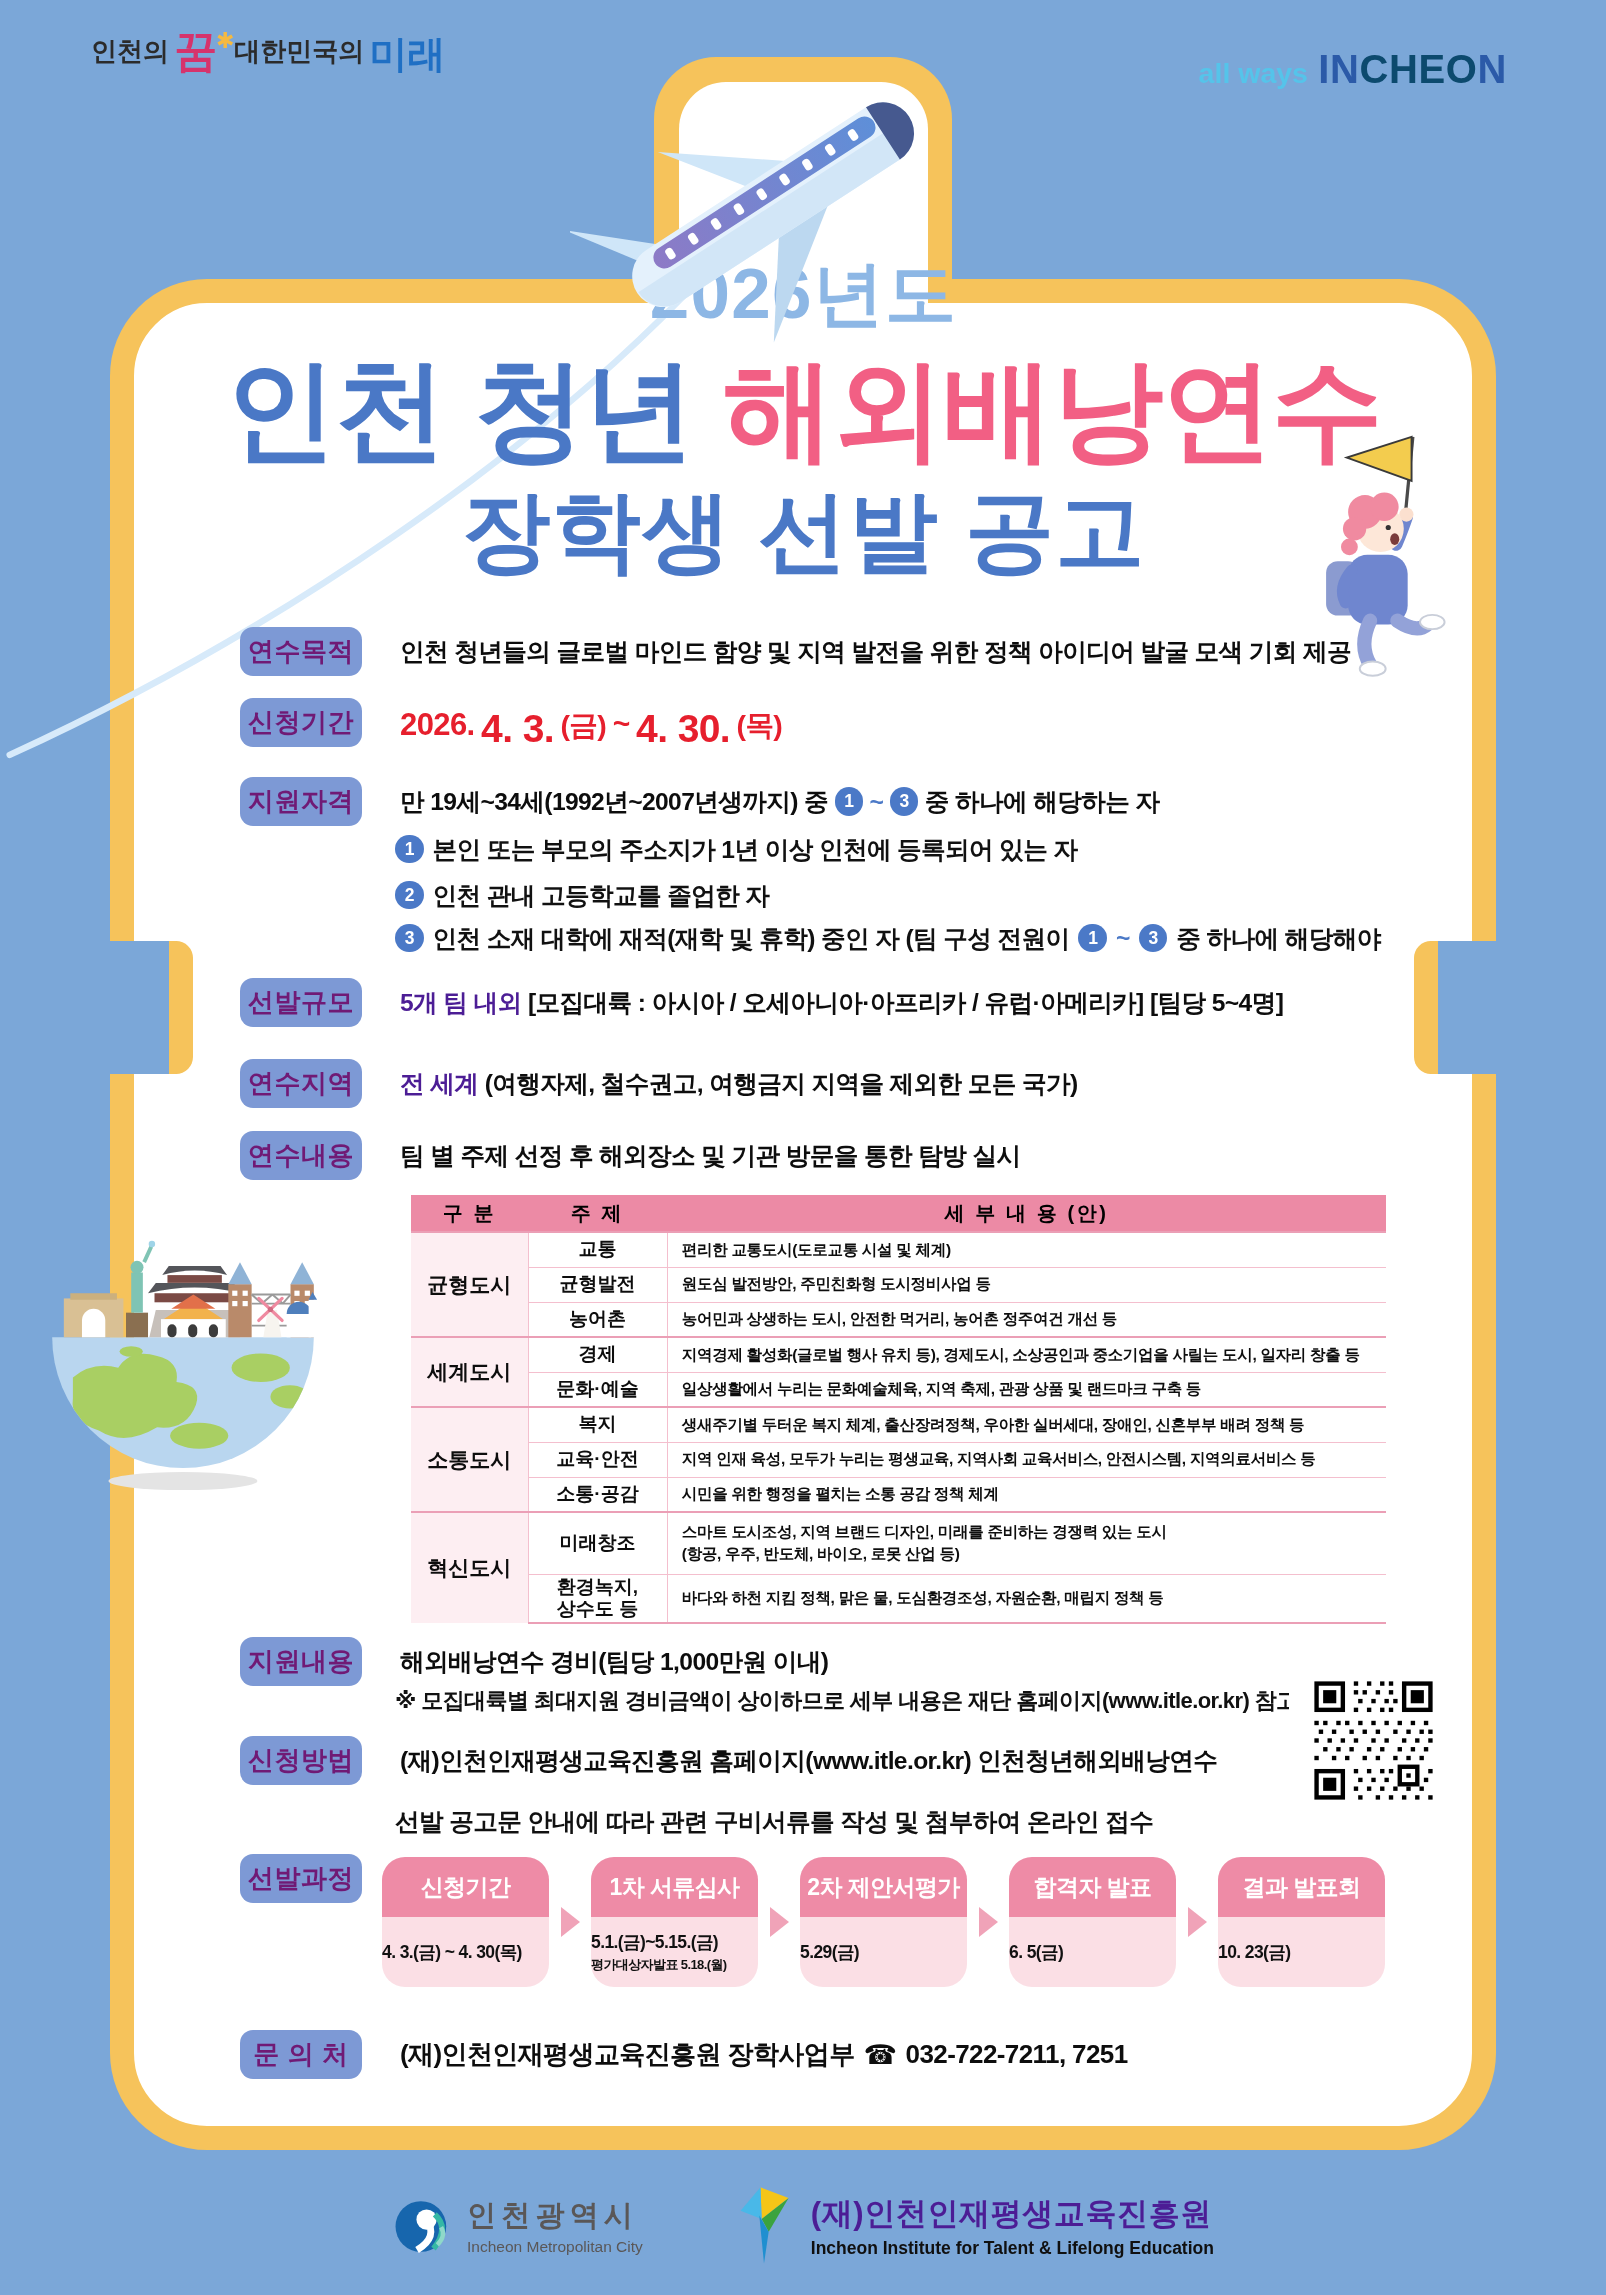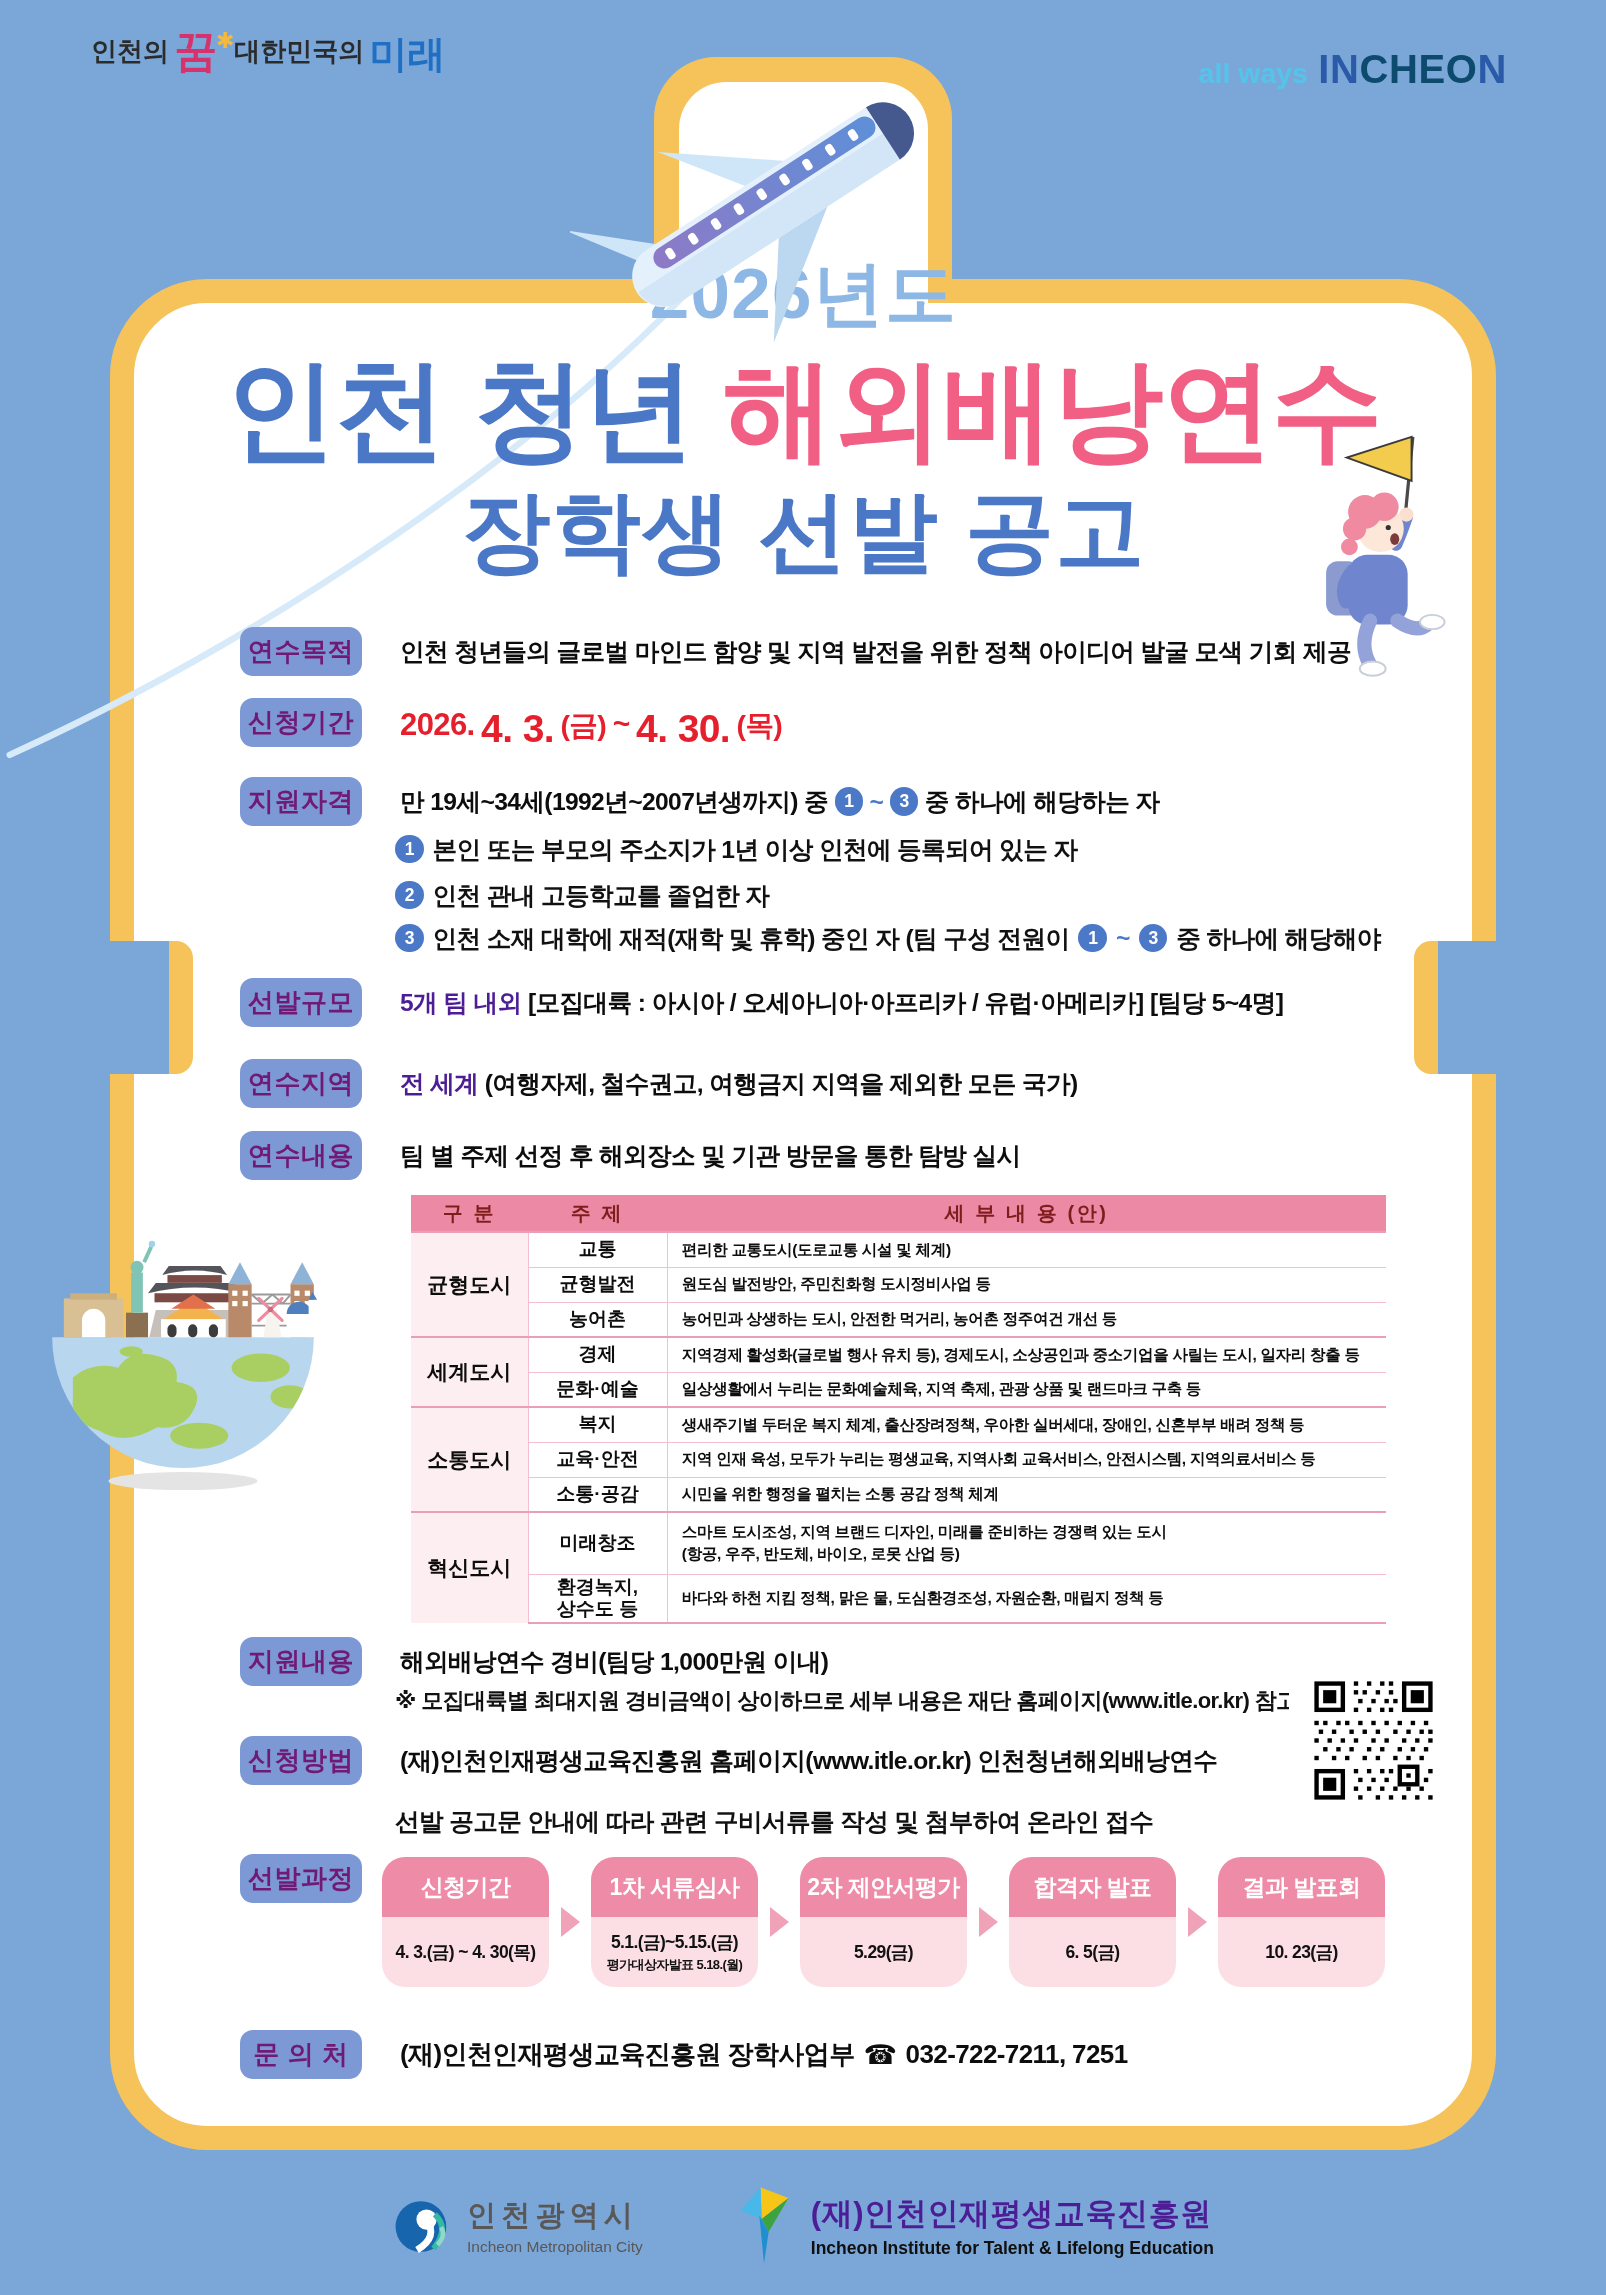--- a/index.html
+++ b/index.html
@@ -47,39 +47,39 @@
   .badge{width:28.5px;height:28.5px;border-radius:50%;background:#4b79c7;color:#fff;font-size:17.5px;font-weight:800;
          display:inline-flex;align-items:center;justify-content:center;flex:none;}
   .tilde-blue{color:#4b79c7;font-size:24.6px;font-weight:800;}
   .item-row{position:absolute;left:395px;height:32px;display:flex;align-items:center;gap:9px;z-index:7;
             font-size:24.6px;font-weight:700;white-space:nowrap;width:991px;overflow:hidden;letter-spacing:-0.6px;}
   .hl{color:#4c1d95;font-weight:800;}
   .subline{position:absolute;left:395px;font-size:22px;font-weight:700;white-space:nowrap;width:894px;overflow:hidden;z-index:7;letter-spacing:-0.6px;}
 
   
   .prog-table{position:absolute;left:411px;top:1195px;width:975px;border-collapse:collapse;table-layout:fixed;z-index:7;background:#fff;}
-  .prog-table th{background:#ec8aa5;color:#7f1d1d;font-size:20px;font-weight:800;height:34px;letter-spacing:2.6px;}
+  .prog-table th{background:#ec8aa5;color:#000000;font-size:20px;font-weight:800;height:34px;letter-spacing:2.6px;}
   .prog-table td{border-top:1.3px solid #f4bfce;}
   .prog-table tr.g-start td{border-top:2.6px solid #eb9fb6;}
   .prog-table tbody tr{height:35px;}
   .prog-table tr.tall{height:62px;} .prog-table tr.med{height:45px;}
   td.cat{background:#fdeef2;font-size:21px;font-weight:800;text-align:center;color:#0d0d0d;}
   td.topic{font-size:19px;font-weight:800;text-align:center;border-left:1.3px solid #f4bfce;white-space:pre-line;line-height:1.2;color:#0d0d0d;}
   td.detail{font-size:15.5px;font-weight:600;text-align:left;padding:3.9px 7.8px 3.9px 14.3px;border-left:1.3px solid #f4bfce;
             white-space:pre;overflow:hidden;line-height:1.45;color:#0d0d0d;letter-spacing:-0.3px;}
   .prog-table tbody tr:last-child td{border-bottom:2.6px solid #eb9fb6;}
 
   
   .qr{position:absolute;left:1310px;top:1677px;width:127px;height:127px;z-index:7;}
 
   
   .steps{position:absolute;left:382px;top:1857px;display:flex;align-items:center;z-index:7;}
   .step-card{width:167px;height:130px;border-radius:23px;overflow:hidden;display:flex;flex-direction:column;flex:none;}
   .step-top{height:60px;background:#ee8ba6;color:#fff;font-size:23px;font-weight:800;display:flex;align-items:center;justify-content:center;white-space:nowrap;letter-spacing:-0.6px;}
-  .step-bottom{flex:1;background:#fbdfe5;display:flex;flex-direction:column;align-items:center;justify-content:center;gap:1.9px;}
+  .step-bottom{flex:1;background:#fbdfe5;display:flex;flex-direction:column;justify-content:center;gap:1.9px;}
   .step-date{font-size:17.5px;font-weight:800;white-space:nowrap;letter-spacing:-0.6px;}
   .step-sub{font-size:13px;font-weight:700;white-space:nowrap;letter-spacing:-0.6px;}
   .step-arrow{width:42px;display:flex;align-items:center;justify-content:center;flex:none;}
   .arrow-tri{width:0;height:0;border-left:19.4px solid #f0a3b8;border-top:15.5px solid transparent;border-bottom:15.5px solid transparent;}
 
   
   .phone-icon{font-size:27px;}
   .contact-text{display:flex;align-items:center;gap:9px;font-size:26px;font-weight:800;white-space:nowrap;}
 
   

